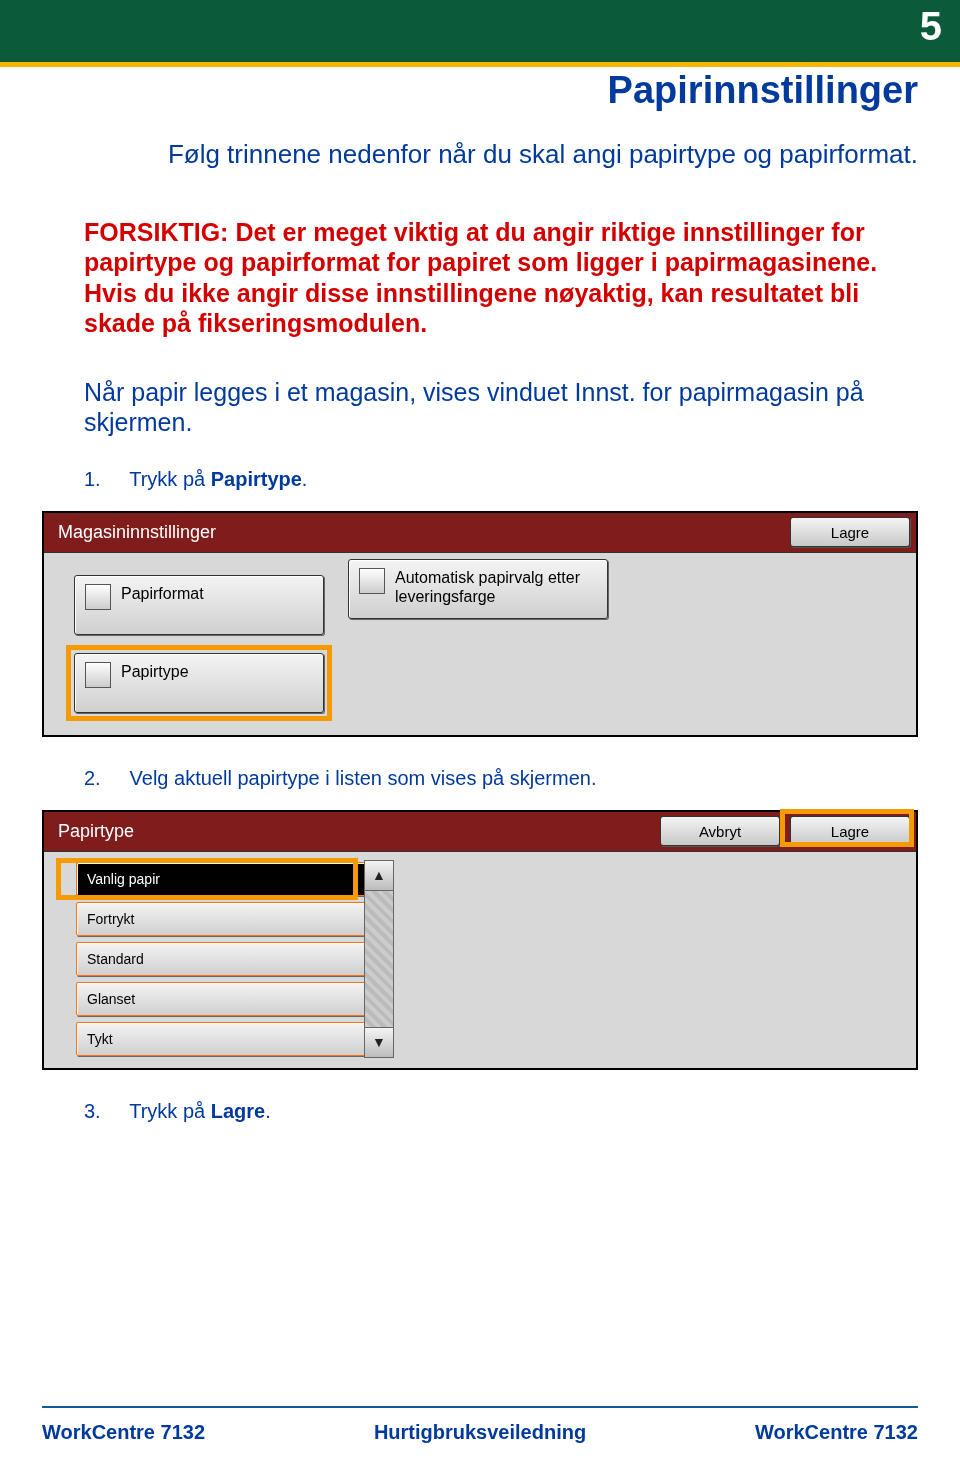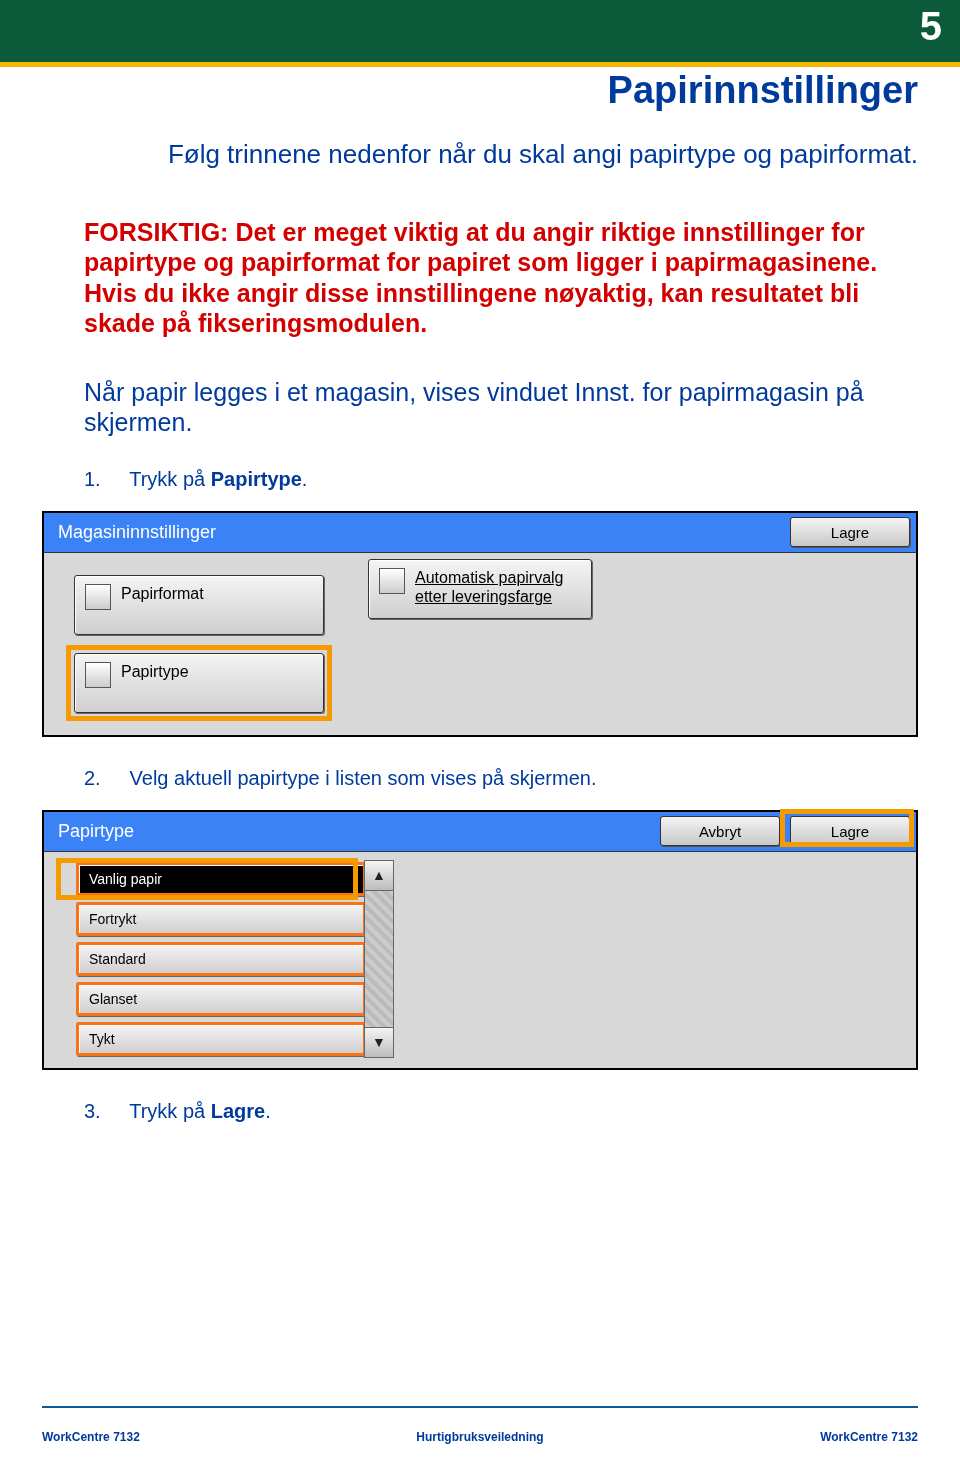--- a/index.html
+++ b/index.html
@@ -68,21 +68,21 @@
   .panel {
     margin: 8px 0 0 0;
     border: 2px solid #000;
     background: #d8d8d8;
     position: relative;
   }
   .panel.p1 { height: 226px; }
   .panel.p2 { height: 260px; }
   .panel-titlebar {
     height: 40px;
-    background: #3b82f6;
+    background: #7f1d1d;
     border-bottom: 1px solid #333;
     display: flex;
     align-items: center;
     justify-content: space-between;
     padding: 0 0 0 14px;
   }
   .panel-titlebar .ttl {
     color: #fff;
     font-size: 18px;
   }
@@ -119,39 +119,39 @@
     line-height: 1.2;
   }
   .opt-btn .ico {
     width: 26px; height: 26px;
     background: linear-gradient(#fff,#ccc);
     border: 1px solid #555;
     margin-right: 10px;
     flex-shrink: 0;
   }
   .opt-btn.papirformat { top: 22px; left: 30px; width: 250px; height: 60px; }
-  .opt-btn.autopapir { top: 6px; left: 324px; width: 224px; height: 60px; text-decoration: underline; }
+  .opt-btn.autopapir { top: 6px; left: 304px; width: 260px; height: 60px; }
   .opt-btn.papirtype { top: 100px; left: 30px; width: 250px; height: 60px; }
   .highlight {
     position: absolute;
     border: 5px solid #f59b00;
     background: transparent;
   }
   .highlight.h-papirtype { top: 92px; left: 22px; width: 266px; height: 76px; }
   .highlight.h-lagre { top: -3px; right: 2px; width: 134px; height: 38px; }
   .list-panel-body {
     position: relative;
     height: 100%;
     padding-top: 10px;
   }
   .list-item {
     width: 290px; height: 34px;
     margin: 0 0 6px 18px;
     background: linear-gradient(#f4f4f4,#cfcfcf);
-    border: 3px solid #f97316;
+    border: 1px solid #f97316;
     border-radius: 2px;
     box-shadow: 1px 1px 0 #666, inset 1px 1px 0 #fff;
     display: flex; align-items: center;
     padding-left: 10px;
     font-size: 14px;
     color: #000;
   }
   .list-item.selected {
     background: #000;
     color: #fff;
@@ -182,21 +182,21 @@
     bottom: 56px;
     height: 2px;
     background: #0b5a9c;
   }
   .footer {
     position: absolute;
     left: 0; right: 0; bottom: 20px;
     display: flex;
     justify-content: space-between;
     padding: 0 42px;
-    font-size: 12px;
+    font-size: 20px;
     text-align: right;
   }
   .footer .left, .footer .right { color: #003a9c; font-weight: bold; }
   .footer .center { color: #003a9c; font-weight: bold; }
 </style>
 </head>
 <body>
 
 <div class="top-bar">
   <div class="pagenum">5</div>

